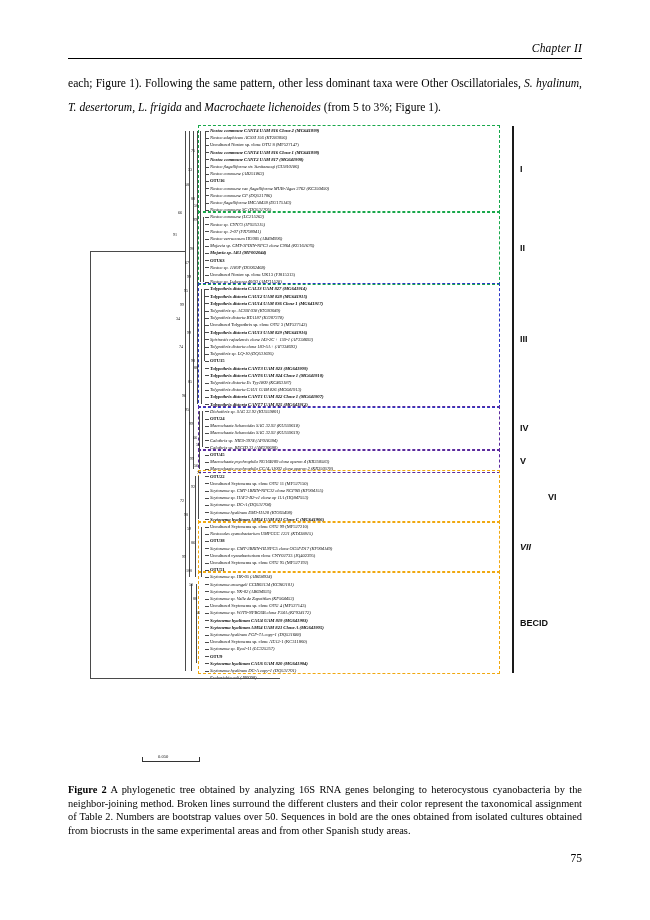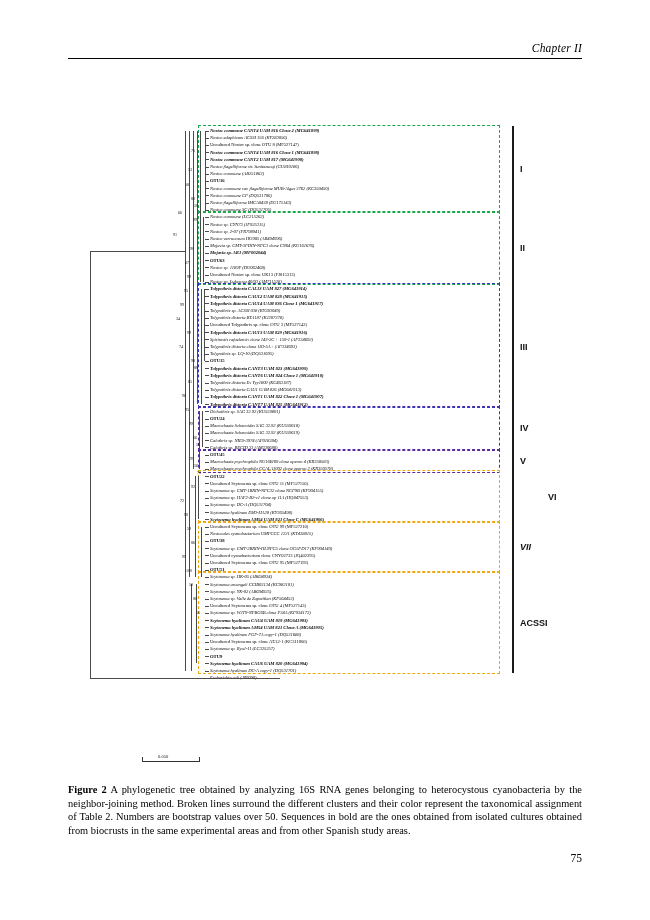--- a/index.html
+++ b/index.html
@@ -101,20 +101,21 @@
 </head>
 <body>
 
 <div class="page">
 
   <div class="header">
     <span class="header-title">Chapter II</span>
   </div>
   <div class="header-rule"></div>
 
+  <div class="body-par">each; Figure 1). Following the same pattern, other less dominant taxa were Other Oscillatoriales, <i>S. hyalinum</i>, <i>T. desertorum</i>, <i>L. frigida</i> and <i>Macrochaete lichenoides</i> (from 5 to 3%; Figure 1).</div>
 
   <div class="figure">
     <div class="tree-area" id="tree-area">
         <div class="taxon bi" style="left: 150px; top: 8px;">Nostoc commune CANT4 UAM 816 Clone 2 (MG641899)</div>
         <div class="hline" style="left: 145px; top: 10.6px; width: 4px;"></div>
         <div class="taxon i" style="left: 150px; top: 15.2px;">Nostoc edaphicum ACSSI 156 (KY283056)</div>
         <div class="hline" style="left: 145px; top: 17.8px; width: 4px;"></div>
         <div class="taxon" style="left: 150px; top: 22.4px;">Uncultured Nostoc sp. clone OTU 8 (MF527147)</div>
         <div class="hline" style="left: 145px; top: 25px; width: 4px;"></div>
         <div class="taxon bi" style="left: 150px; top: 29.6px;">Nostoc commune CANT4 UAM 816 Clone 1 (MG641898)</div>
@@ -266,36 +267,36 @@
         <div class="taxon i" style="left: 150px; top: 555.2px;">Escherichia coli (J00098)</div>
         <div class="hline" style="left: 145px; top: 557.8px; width: 4px;"></div>
         <div class="cbox" style="left: 138px; top: 4.8px; width: 302px; height: 88.7px; border-color: rgb(24, 168, 74);"></div>
         <div class="cbar" style="left: 452px; top: 5.8px; height: 86.7px;"></div>
         <div class="clabel" style="left: 460px; top: 44.15px;">I</div>
         <div class="cbox" style="left: 138px; top: 91.2px; width: 302px; height: 74.3px; border-color: rgb(24, 168, 74);"></div>
         <div class="cbar" style="left: 452px; top: 92.2px; height: 72.3px;"></div>
         <div class="clabel" style="left: 460px; top: 123.35px;">II</div>
         <div class="cbox" style="left: 138px; top: 163.2px; width: 302px; height: 124.7px; border-color: rgb(42, 54, 200);"></div>
         <div class="cbar" style="left: 452px; top: 164.2px; height: 122.7px;"></div>
-        <div class="clabel" style="left: 460px; top: 222px;">III</div>
+        <div class="clabel" style="left: 460px; top: 214px;">III</div>
         <div class="cbox" style="left: 138px; top: 285.6px; width: 302px; height: 45.5px; border-color: rgb(91, 42, 158);"></div>
         <div class="cbar" style="left: 452px; top: 286.6px; height: 43.5px;"></div>
         <div class="clabel" style="left: 460px; top: 303.35px;">IV</div>
         <div class="cbox" style="left: 138px; top: 328.8px; width: 302px; height: 23.9px; border-color: rgb(91, 42, 158);"></div>
         <div class="cbar" style="left: 452px; top: 329.8px; height: 21.9px;"></div>
         <div class="clabel" style="left: 460px; top: 335.75px;">V</div>
         <div class="cbox" style="left: 138px; top: 350.4px; width: 302px; height: 52.7px; border-color: rgb(240, 168, 15);"></div>
         <div class="cbar" style="left: 452px; top: 351.4px; height: 50.7px;"></div>
         <div class="clabel" style="left: 488px; top: 371.75px;">VI</div>
         <div class="cbox" style="left: 138px; top: 400.8px; width: 302px; height: 52.7px; border-color: rgb(240, 168, 15);"></div>
         <div class="cbar" style="left: 452px; top: 401.8px; height: 50.7px;"></div>
         <div class="clabel" style="left: 460px; top: 422.15px; font-style: italic;">VII</div>
         <div class="cbox" style="left: 138px; top: 451.2px; width: 302px; height: 103.1px; border-color: rgb(240, 168, 15);"></div>
         <div class="cbar" style="left: 452px; top: 452.2px; height: 101.1px;"></div>
-        <div class="clabel" style="left: 460px; top: 497.75px;">ACSSI</div>
+        <div class="clabel" style="left: 460px; top: 497.75px;">BECID</div>
         <div class="vline" style="left: 145px; top: 10.6px; height: 79.2px;"></div>
         <div class="vline" style="left: 140px; top: 10.6px; height: 151.2px;"></div>
         <div class="vline" style="left: 143px; top: 97px; height: 64.8px;"></div>
         <div class="vline" style="left: 137px; top: 10.6px; height: 273.6px;"></div>
         <div class="vline" style="left: 141px; top: 169px; height: 115.2px;"></div>
         <div class="vline" style="left: 144px; top: 169px; height: 72px;"></div>
         <div class="vline" style="left: 133px; top: 10.6px; height: 338.4px;"></div>
         <div class="vline" style="left: 139px; top: 291.4px; height: 57.6px;"></div>
         <div class="vline" style="left: 142px; top: 291.4px; height: 36px;"></div>
         <div class="vline" style="left: 129px; top: 10.6px; height: 446.4px;"></div>

